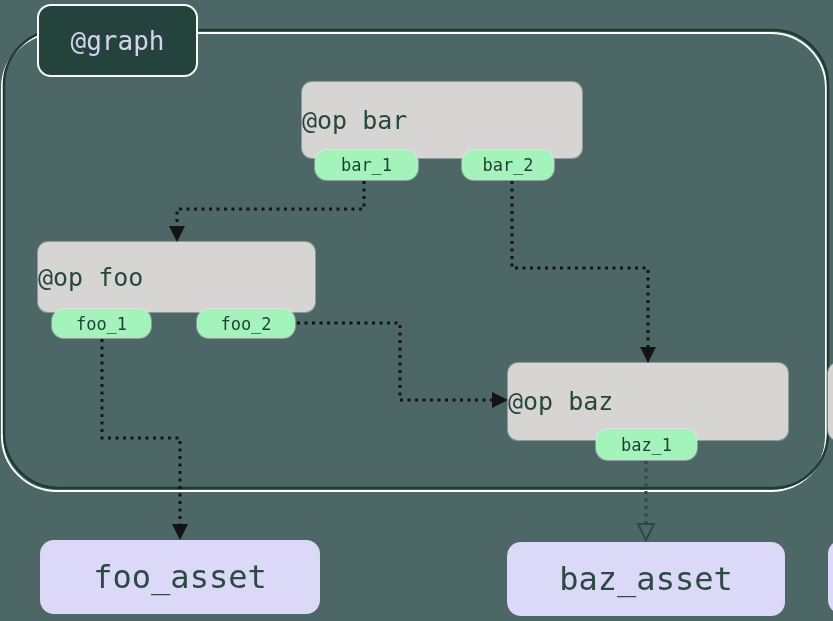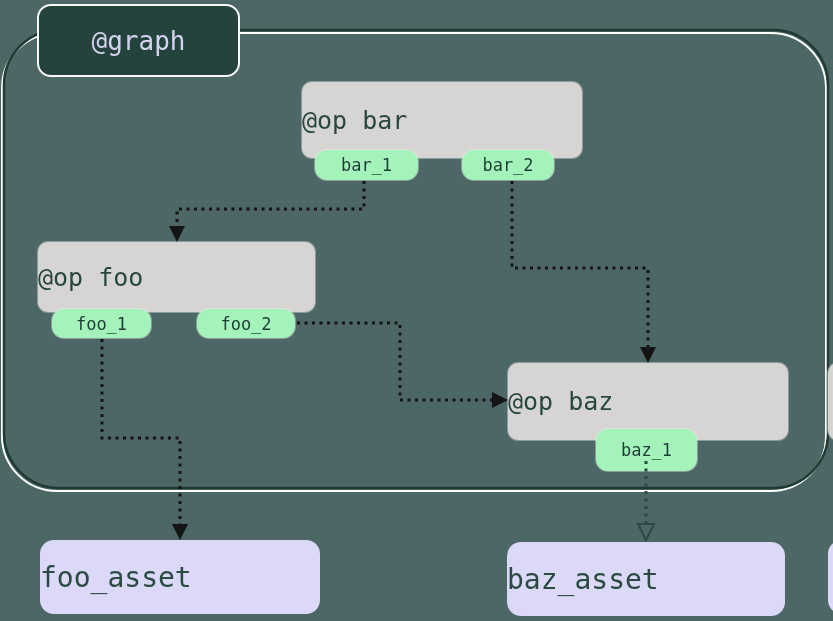--- a/index.html
+++ b/index.html
@@ -8,21 +8,21 @@
     background:var(--background,#4d6766);
     font-family:"DejaVu Sans Mono","Liberation Mono",monospace;
   }
   
   #outline-svg,#edges-svg{position:absolute;left:0;top:0;width:833px;height:621px;}
   #outline-svg{z-index:1;}
   #edges-svg{z-index:6;pointer-events:none;}
 
   
   .graph-label{
-    position:absolute;left:37px;top:4px;width:203px;height:73px;z-index:3;
+    position:absolute;left:37px;top:4px;width:161px;height:73px;z-index:3;
     background:var(--graph-label-bg,#25433d);
     border:2px solid #f7f7f7;border-radius:14px;box-sizing:border-box;
     display:flex;align-items:center;justify-content:center;
     color:var(--graph-label-text,#d5d2ef);font-size:26px;
   }
 
   
   .op-node{
     position:absolute;z-index:2;background:var(--op-bg,#d7d5d3);
     border-radius:10px;display:flex;align-items:center;
@@ -37,27 +37,27 @@
   .output-tab{
     position:absolute;z-index:4;background:var(--output-bg,#a3f3bb);
     border-radius:12px;display:flex;align-items:center;justify-content:center;
     color:var(--output-text,#1c3e36);font-size:17px;
     box-shadow:0 0 0 1px rgba(255,255,255,0.35);
   }
   #tab-bar-1{left:315px;top:150px;width:103px;height:30px;}
   #tab-bar-2{left:462px;top:150px;width:92px;height:30px;}
   #tab-foo-1{left:52px;top:309px;width:99px;height:29px;}
   #tab-foo-2{left:197px;top:309px;width:98px;height:29px;}
-  #tab-baz-1{left:596px;top:429px;width:101px;height:42px;}
+  #tab-baz-1{left:596px;top:429px;width:101px;height:31px;}
 
   
   .asset-node{
     position:absolute;z-index:2;background:var(--asset-bg,#dcd9f8);
-    border-radius:14px;display:flex;align-items:center;justify-content:flex-start;
-    color:var(--asset-text,#2a4a42);font-size:28px;
+    border-radius:14px;display:flex;align-items:center;justify-content:center;
+    color:var(--asset-text,#2a4a42);font-size:32px;
   }
   #asset-foo{left:40px;top:540px;width:280px;height:74px;}
   #asset-baz{left:507px;top:542px;width:278px;height:74px;}
 
   
   .cutoff-op{position:absolute;left:828px;top:363px;width:20px;height:77px;z-index:2;
     background:var(--op-bg,#d7d5d3);border-radius:10px 0 0 10px;
     box-shadow:0 0 0 1px rgba(255,255,255,0.35);}
   .cutoff-asset{position:absolute;left:828px;top:540px;width:20px;height:74px;z-index:2;
     background:var(--asset-bg,#dcd9f8);border-radius:14px 0 0 14px;}

